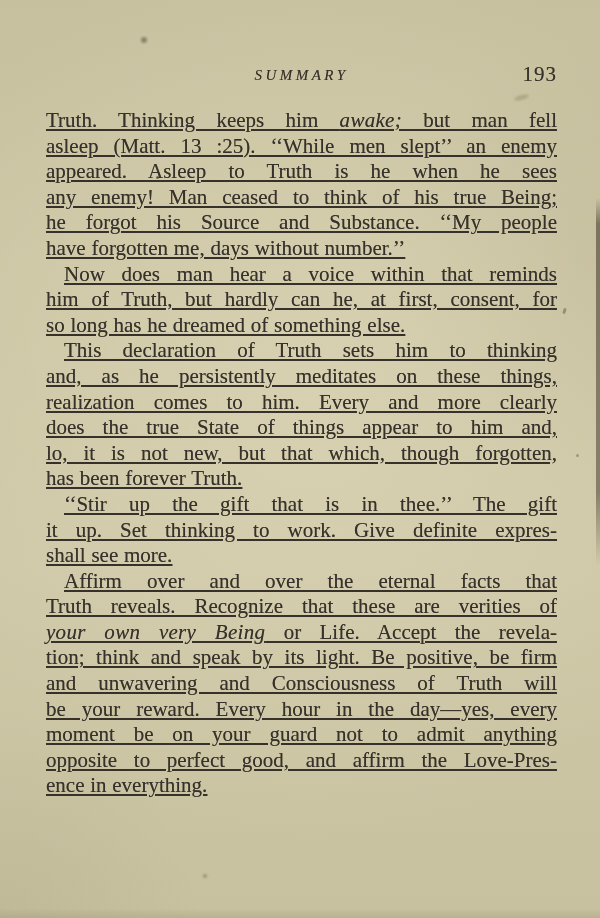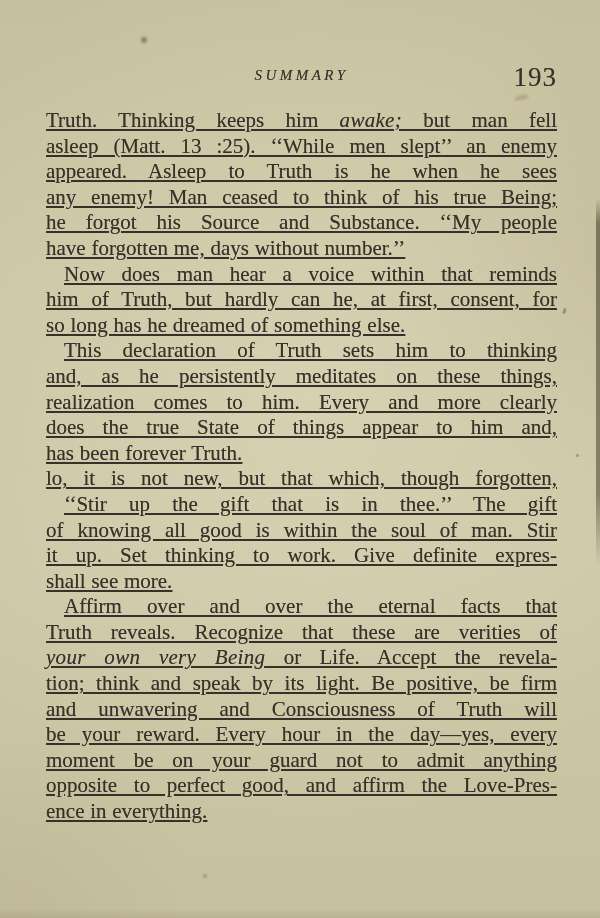--- a/index.html
+++ b/index.html
@@ -38,21 +38,21 @@
     font-size: 15px;
     letter-spacing: 3.5px;
     color: var(--ink, #36312a);
     text-shadow: 0 0 0.5px rgba(54,49,42,0.5);
     font-style: italic;
   }
   .page-number {
     position: absolute;
     right: 0;
     top: 0;
-    font-size: 27px;
+    font-size: 21px;
     letter-spacing: 1px;
     color: var(--ink, #36312a);
     text-shadow: 0 0 0.5px rgba(54,49,42,0.5);
   }
   .text-block {
     position: absolute;
     left: 46px;
     top: 108px;
     width: 511px;
     font-size: 21px;
@@ -124,24 +124,23 @@
       <div class="line">any enemy!  Man ceased to think of his true Being;</div>
       <div class="line">he forgot his Source and Substance.  ‘‘My people</div>
       <div class="line last">have forgotten me, days without number.’’</div>
       <div class="line indent">Now does man hear a voice within that reminds</div>
       <div class="line">him of Truth, but hardly can he, at first, consent, for</div>
       <div class="line last">so long has he dreamed of something else.</div>
       <div class="line indent">This declaration of Truth sets him to thinking</div>
       <div class="line">and, as he persistently meditates on these things,</div>
       <div class="line">realization comes to him.  Every and more clearly</div>
       <div class="line">does the true State of things appear to him and,</div>
+      <div class="line">lo, it is not new, but that which, though forgotten,</div>
       <div class="line last">has been forever Truth.</div>
-      <div class="line">lo, it is not new, but that which, though forgotten,</div>
       <div class="line indent">‘‘Stir up the gift that is in thee.’’  The gift</div>
-      <div class="line">of knowing all good is within the soul of man.  Stir</div>
       <div class="line">it up.  Set thinking to work.  Give definite expres-</div>
       <div class="line last">shall see more.</div>
       <div class="line indent">Affirm over and over the eternal facts that</div>
       <div class="line">Truth reveals.  Recognize that these are verities of</div>
       <div class="line"><i>your own very Being</i> or Life.  Accept the revela-</div>
       <div class="line">tion; think and speak by its light. Be positive, be firm</div>
       <div class="line">and unwavering and Consciousness of Truth will</div>
       <div class="line">be your reward.  Every hour in the day—yes, every</div>
       <div class="line">moment be on your guard not to admit anything</div>
       <div class="line">opposite to perfect good, and affirm the Love-Pres-</div>

